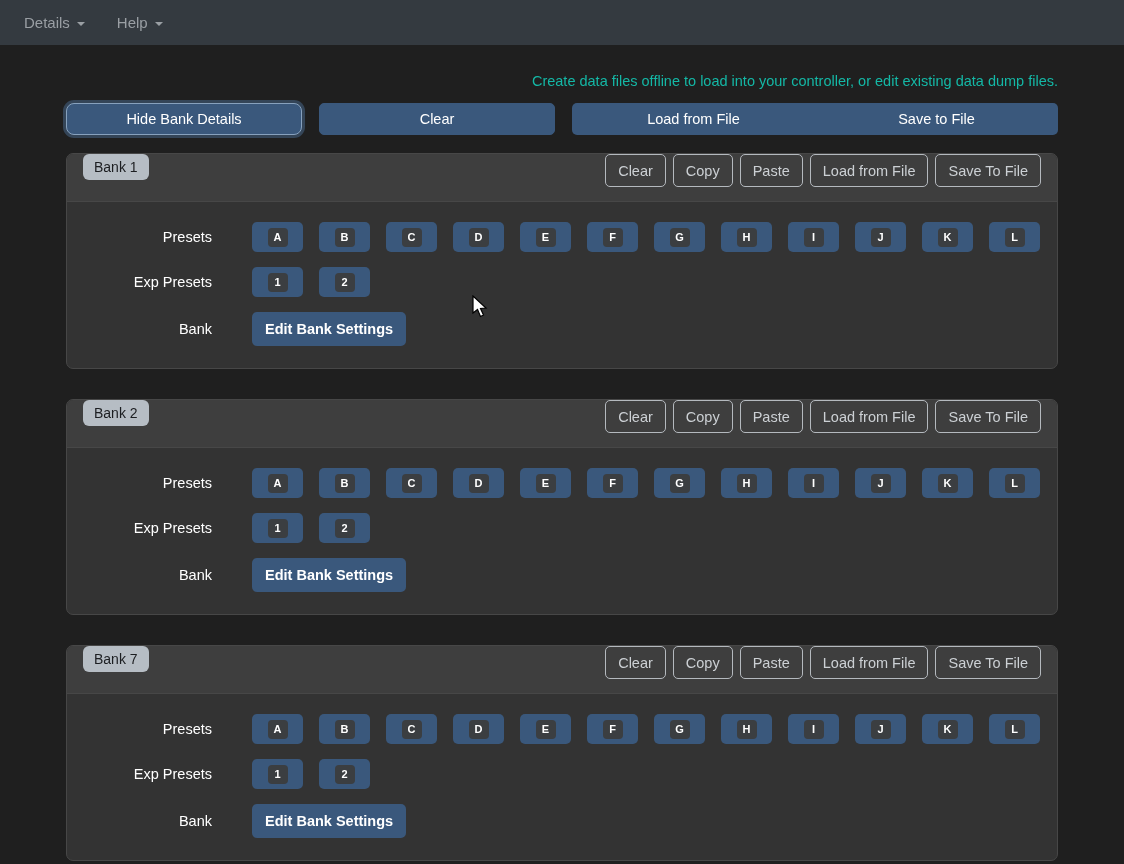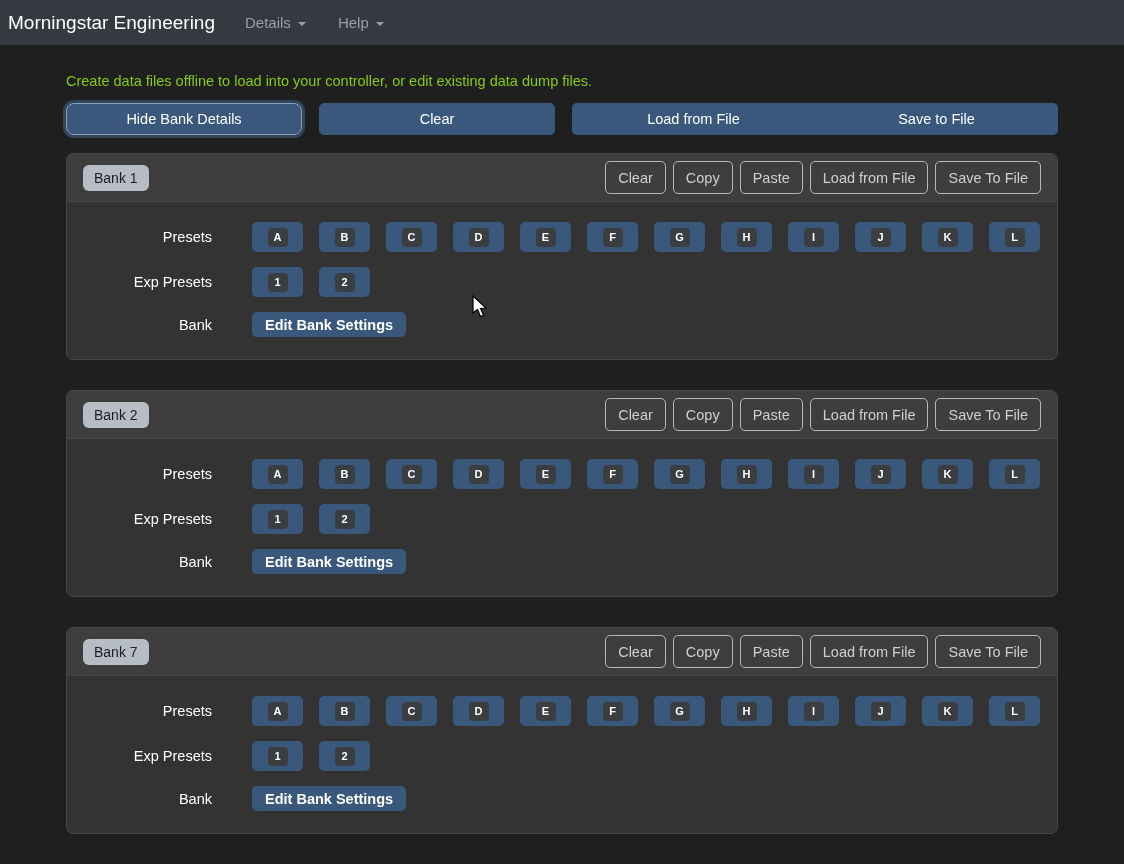--- a/index.html
+++ b/index.html
@@ -42,21 +42,21 @@
     border-left:4px solid transparent;
     border-right:4px solid transparent;
     border-top:4px solid #9a9fa4;
     display:inline-block;
     margin-top:2px;
   }
   .navbar-right { color:#b0b4b8; font-size:15px; white-space:nowrap; }
 
   
   .main { width:992px; margin:0 auto; }
-  .intro-line1 { text-align:left; font-size:14.5px; margin-top:28px; color:#84cc16; }
+  .intro-line1 { text-align:right; font-size:14.5px; margin-top:28px; color:#14b8a6; }
   .intro-line2 { text-align:center; font-size:14.5px; margin-top:17px; color:#fff; }
 
   
   .toolbar { display:flex; margin-top:14px; gap:17px; }
   .btn-blue {
     background:#3a587c;
     color:#fff;
     border:1px solid #3a587c;
     font-size:14.5px;
     font-family:"Liberation Sans", sans-serif;
@@ -81,21 +81,21 @@
     border:1px solid #474747;
     border-radius:7px;
     overflow:hidden;
     background:#333333;
   }
   .bank-card + .bank-card { margin-top:30px; }
   .bank-header {
     background:#3e3e3e;
     height:48px;
     display:flex;
-    align-items:center;
+    align-items:flex-start;
     justify-content:space-between;
     padding:0 16px;
     border-bottom:1px solid #474747;
   }
   .bank-badge {
     background:#b6bdc4;
     color:#1c1e21;
     font-size:14px;
     padding:5px 11px;
     border-radius:6px;
@@ -150,34 +150,33 @@
     padding:0 4px;
   }
   .edit-bank-btn {
     background:#3a587c;
     color:#fff;
     border:none;
     border-radius:5px;
     font-size:14.5px;
     font-weight:bold;
     font-family:"Liberation Sans", sans-serif;
-    height:25px;
+    height:34px;
     padding:0 13px;
     margin-left:40px;
     cursor:pointer;
   }
 
   
   .cursor { position:absolute; left:472px; top:295px; pointer-events:none; z-index:50; }
 </style>
 </head>
 <body>
 
 <nav class="navbar">
-  <span class="brand">Morningstar Engineering</span>
   <div class="nav-items">
     <span class="nav-item">
       <span>Details</span>
       <span class="caret"></span>
     </span>
     <span class="nav-item">
       <span>Help</span>
       <span class="caret"></span>
     </span>
   </div>

